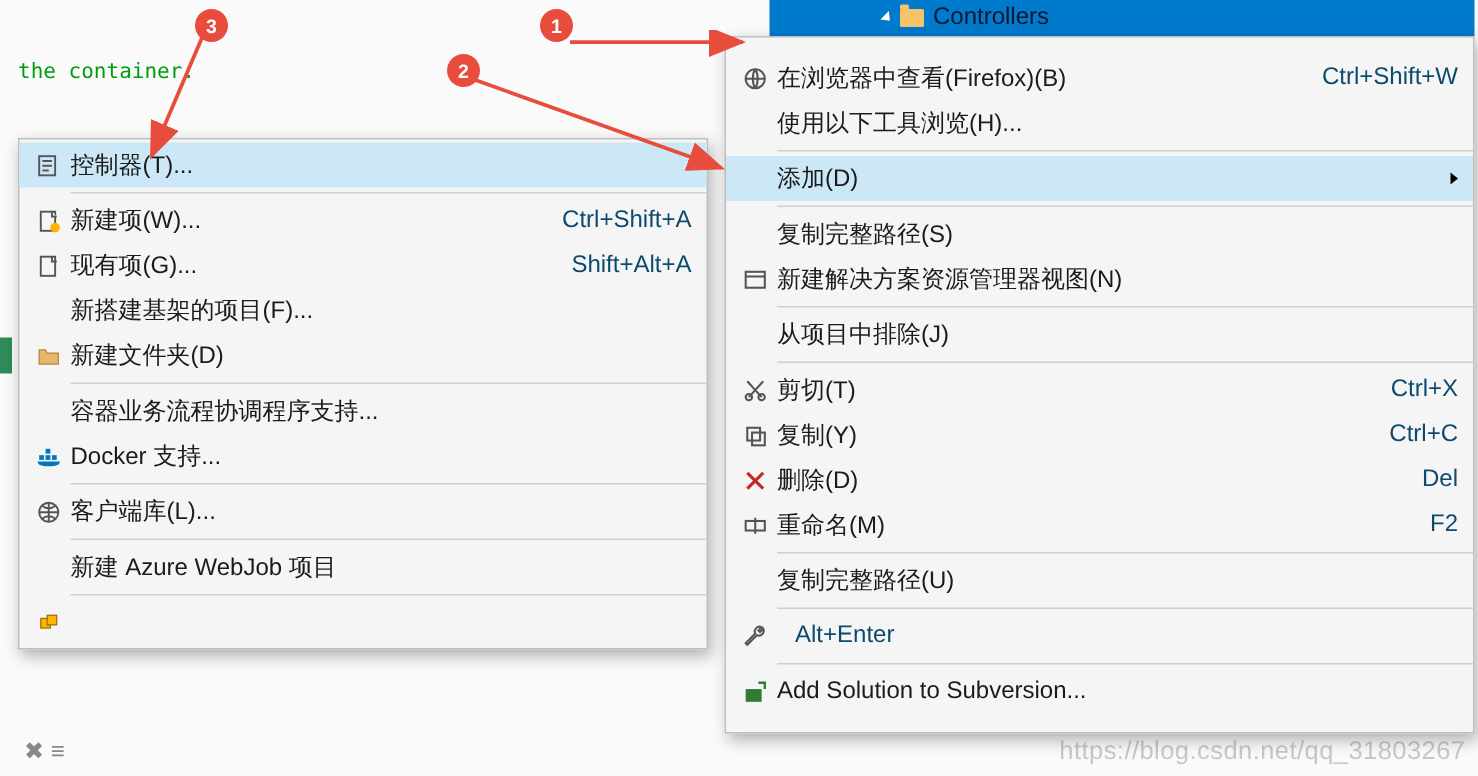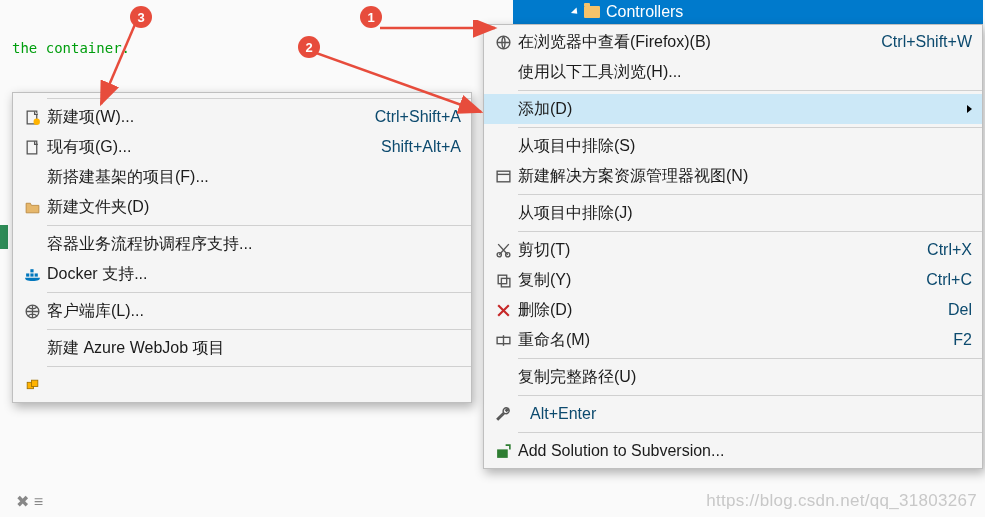--- a/index.html
+++ b/index.html
@@ -4,27 +4,27 @@
 <style>
 * { box-sizing: border-box; margin: 0; padding: 0; font-family: "Microsoft YaHei", "Segoe UI", sans-serif; font-size: 16px; }
 body { background: #fafafa; width: 985px; height: 517px; position: relative; overflow: hidden; }
 .code-text { position: absolute; top: 40px; left: 12px; color: #009e0e; font-family: Consolas, monospace; font-size: 14px; }
 .badge { position: absolute; width: 22px; height: 22px; border-radius: 50%; background: #e74c3c; color: #fff; font-size: 13px; font-weight: bold; display: flex; align-items: center; justify-content: center; z-index: 30; }
 .badge-1 { top: 6px; left: 360px; }
 .badge-2 { top: 36px; left: 298px; }
 .badge-3 { top: 6px; left: 130px; }
 
 
-.sln-item { position: absolute; top: 0; right: 2px; width: 470px; height: 24px; background: #007acc; display: flex; align-items: center; padding-left: 60px; color: #ffffff; font-size: 15px; }
+.sln-item { position: absolute; top: 0; right: 2px; width: 470px; height: 24px; background: #007acc; display: flex; align-items: center; padding-left: 76px; color: #0f172a; font-size: 15px; }
 .sln-item .tri { width: 0; height: 0; border-left: 5px solid #fff; border-top: 4px solid transparent; border-bottom: 4px solid transparent; transform: rotate(45deg); margin-right: 6px; }
 .sln-item .fld { width: 16px; height: 12px; background: #f5c36a; border-radius: 1px; margin-right: 6px; position: relative; }
 .sln-item .fld::before { content:""; position:absolute; top:-3px; left:0; width:6px; height:3px; background:#f5c36a; border-radius:1px 1px 0 0;}
 
 
-.menu-right { position: absolute; top: 24px; right: 2px; width: 500px; background: #f5f5f5; border: 1px solid #bfbfbf; box-shadow: 2px 4px 10px rgba(0,0,0,0.3); z-index: 10; padding: 2px 0; }
+.menu-right { position: absolute; top: 24px; right: 2px; width: 500px; background: #f5f5f5; border: 1px solid #bfbfbf; box-shadow: 2px 4px 10px rgba(0,0,0,0.3); z-index: 10; padding: 12px 0; }
 .menu-left  { position: absolute; top: 92px; left: 12px; width: 460px; background: #f5f5f5; border: 1px solid #bfbfbf; box-shadow: 2px 4px 10px rgba(0,0,0,0.3); z-index: 20; padding: 2px 0; }
 
 .mi { display: flex; align-items: center; height: 30px; padding: 0 10px 0 4px; cursor: default; position: relative; }
 .mi.highlight { background: #cce8f7; }
 .mi.highlight.fly::after { content:""; position:absolute; right:10px; top:50%; margin-top:-4px; width:0;height:0; border-left:5px solid #000; border-top:4px solid transparent; border-bottom:4px solid transparent; }
 .ic { width: 30px; display:flex; align-items:center; justify-content:center; color:#444; flex-shrink:0; }
 .ic svg { width:17px; height:17px; }
 .lbl { flex: 1; color: #1b1b1b; white-space: nowrap; overflow:hidden; text-overflow:ellipsis;}
 .sc  { color: #0c4a6e; margin-left: 12px; }
 .sep { height: 1px; background: #d0d0d0; margin: 3px 0 3px 34px; }
@@ -95,21 +95,21 @@
     <span class="lbl">使用以下工具浏览(H)...</span>
   </div>
   <div class="sep"></div>
   <div class="mi highlight fly">
     <span class="ic"></span>
     <span class="lbl">添加(D)</span>
   </div>
   <div class="sep"></div>
   <div class="mi">
     <span class="ic"></span>
-    <span class="lbl">从项目中排除(S)</span>
+    <span class="lbl">复制完整路径(S)</span>
   </div>
   <div class="mi">
     <span class="ic">
         <svg viewBox="0 0 16 16" fill="none" stroke="#555" stroke-width="1.3">
           <rect x="2" y="3" width="12" height="10"></rect>
           <path d="M2 6h12"></path>
         </svg>
       </span>
     <span class="lbl">新建解决方案资源管理器视图(N)</span>
   </div>
@@ -179,20 +179,29 @@
         <svg viewBox="0 0 16 16" fill="#2e7d32">
           <rect x="2" y="6" width="10" height="8"></rect>
           <path d="M10 2h4v4" fill="none" stroke="#2e7d32" stroke-width="1.5"></path>
         </svg>
       </span>
     <span class="lbl">Add Solution to Subversion...</span>
   </div>
 </div>
 
 <div class="menu-left">
+  <div class="mi highlight">
+    <span class="ic">
+        <svg viewBox="0 0 16 16" fill="none" stroke="#555" stroke-width="1.2">
+          <rect x="2" y="2" width="10" height="12"></rect>
+          <path d="M4 5h6M4 8h6M4 11h4"></path>
+        </svg>
+      </span>
+    <span class="lbl">控制器(T)...</span>
+  </div>
   <div class="sep"></div>
   <div class="mi">
     <span class="ic">
         <svg viewBox="0 0 16 16" fill="none" stroke="#555" stroke-width="1.2">
           <rect x="3" y="2" width="9" height="12"></rect>
           <path d="M10 2v3h3" fill="#fff"></path>
           <circle cx="12" cy="12" r="3" fill="#ffb300" stroke="none"></circle>
         </svg>
       </span>
     <span class="lbl">新建项(W)...</span>

